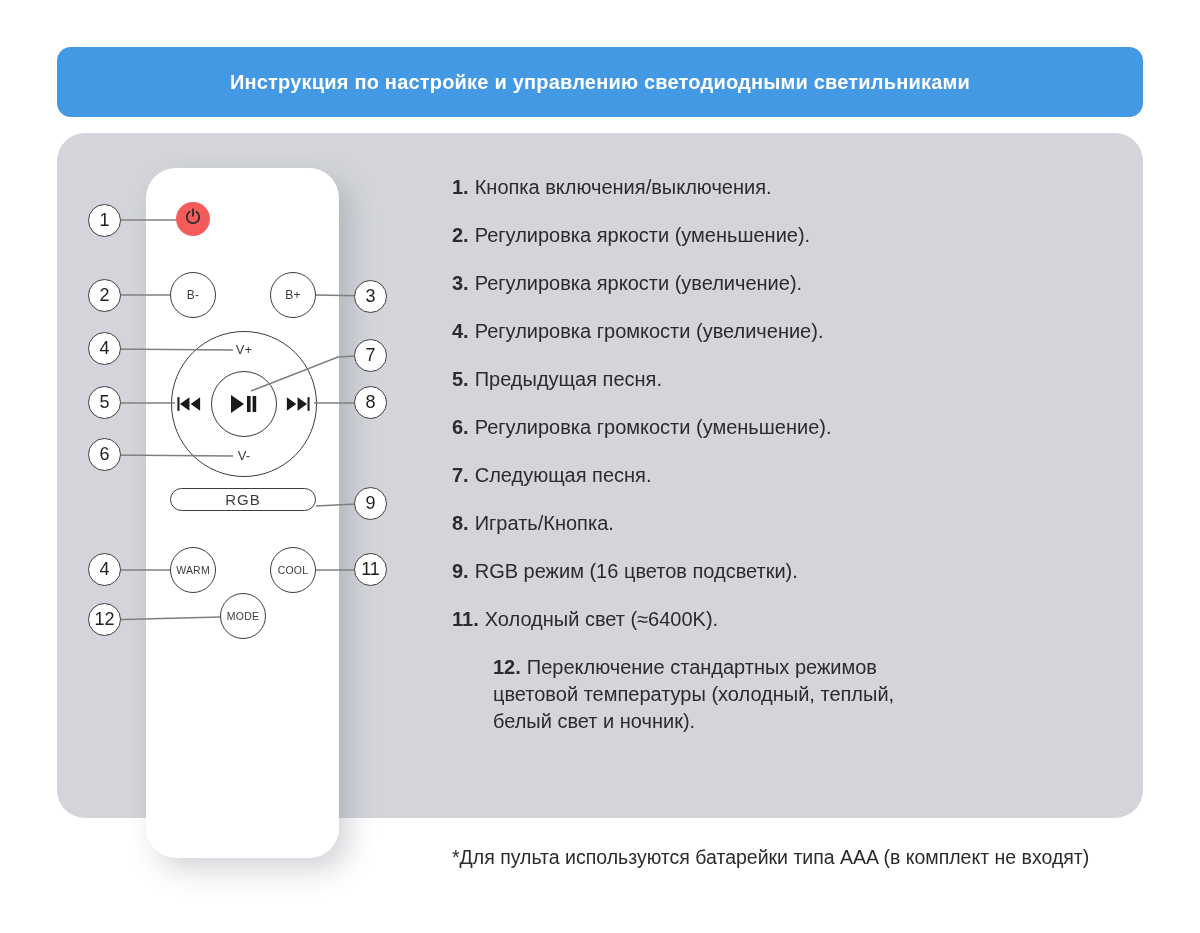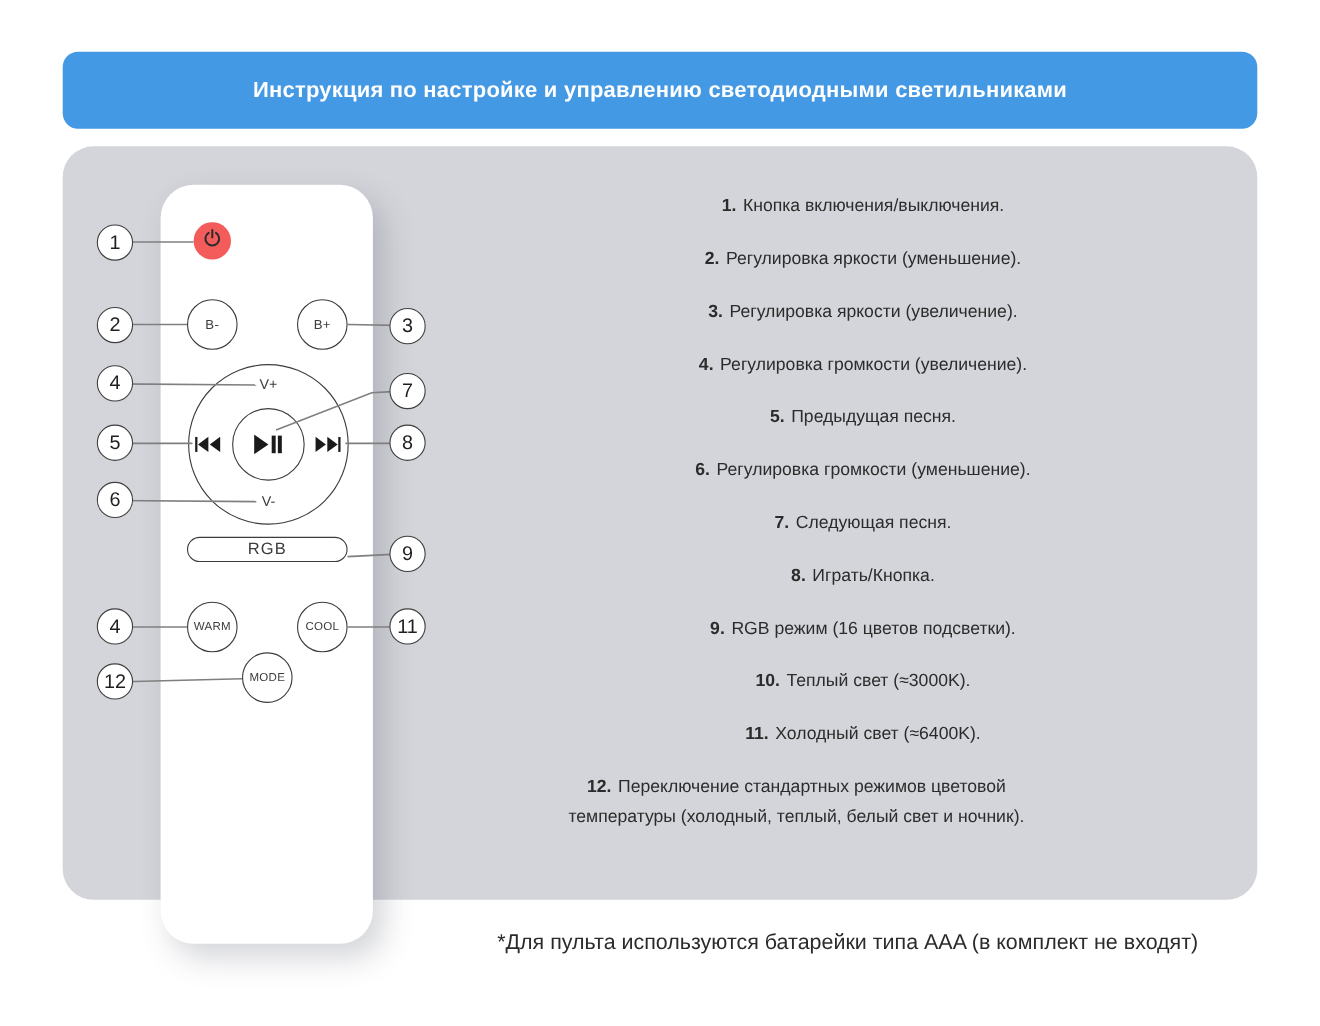--- a/index.html
+++ b/index.html
@@ -128,24 +128,23 @@
     display: flex; align-items: center; justify-content: center;
     font-size: 18px; color: #1F1F1F;
   }
   
   .legend {
     position: absolute;
     left: 452px; top: 174px;
     width: 665px;
   }
   .item {
-    font-size: 16px; line-height: 27px;
+    font-size: 20px; line-height: 27px;
     margin-bottom: 21px;
     color: var(--text_dark);
-    text-align: center;
   }
   .item .num { font-weight: 700; margin-right: 6px; }
   .item.w-narrow { max-width: 462px; margin-left: 41px; }
   
   .footnote {
     position: absolute;
     left: 452px; top: 846px;
     font-size: 19.5px;
     color: var(--text_dark);
   }
@@ -253,20 +252,19 @@
   <div class="legend">
     <div class="item"><span class="num">1.</span><span>Кнопка включения/выключения.</span></div>
     <div class="item"><span class="num">2.</span><span>Регулировка яркости (уменьшение).</span></div>
     <div class="item"><span class="num">3.</span><span>Регулировка яркости (увеличение).</span></div>
     <div class="item"><span class="num">4.</span><span>Регулировка громкости (увеличение).</span></div>
     <div class="item"><span class="num">5.</span><span>Предыдущая песня.</span></div>
     <div class="item"><span class="num">6.</span><span>Регулировка громкости (уменьшение).</span></div>
     <div class="item"><span class="num">7.</span><span>Следующая песня.</span></div>
     <div class="item"><span class="num">8.</span><span>Играть/Кнопка.</span></div>
     <div class="item"><span class="num">9.</span><span>RGB режим (16 цветов подсветки).</span></div>
-    <div class="item"><span class="num">10.</span><span>Теплый свет (≈3000K).</span></div>
     <div class="item"><span class="num">11.</span><span>Холодный свет (≈6400K).</span></div>
     <div class="item w-narrow"><span class="num">12.</span><span>Переключение стандартных режимов цветовой температуры (холодный, теплый, белый свет и ночник).</span></div>
   </div>
 
   <div class="footnote">*Для пульта используются батарейки типа AAA (в комплект не входят)</div>
 
 </div>
 
 </body></html>

